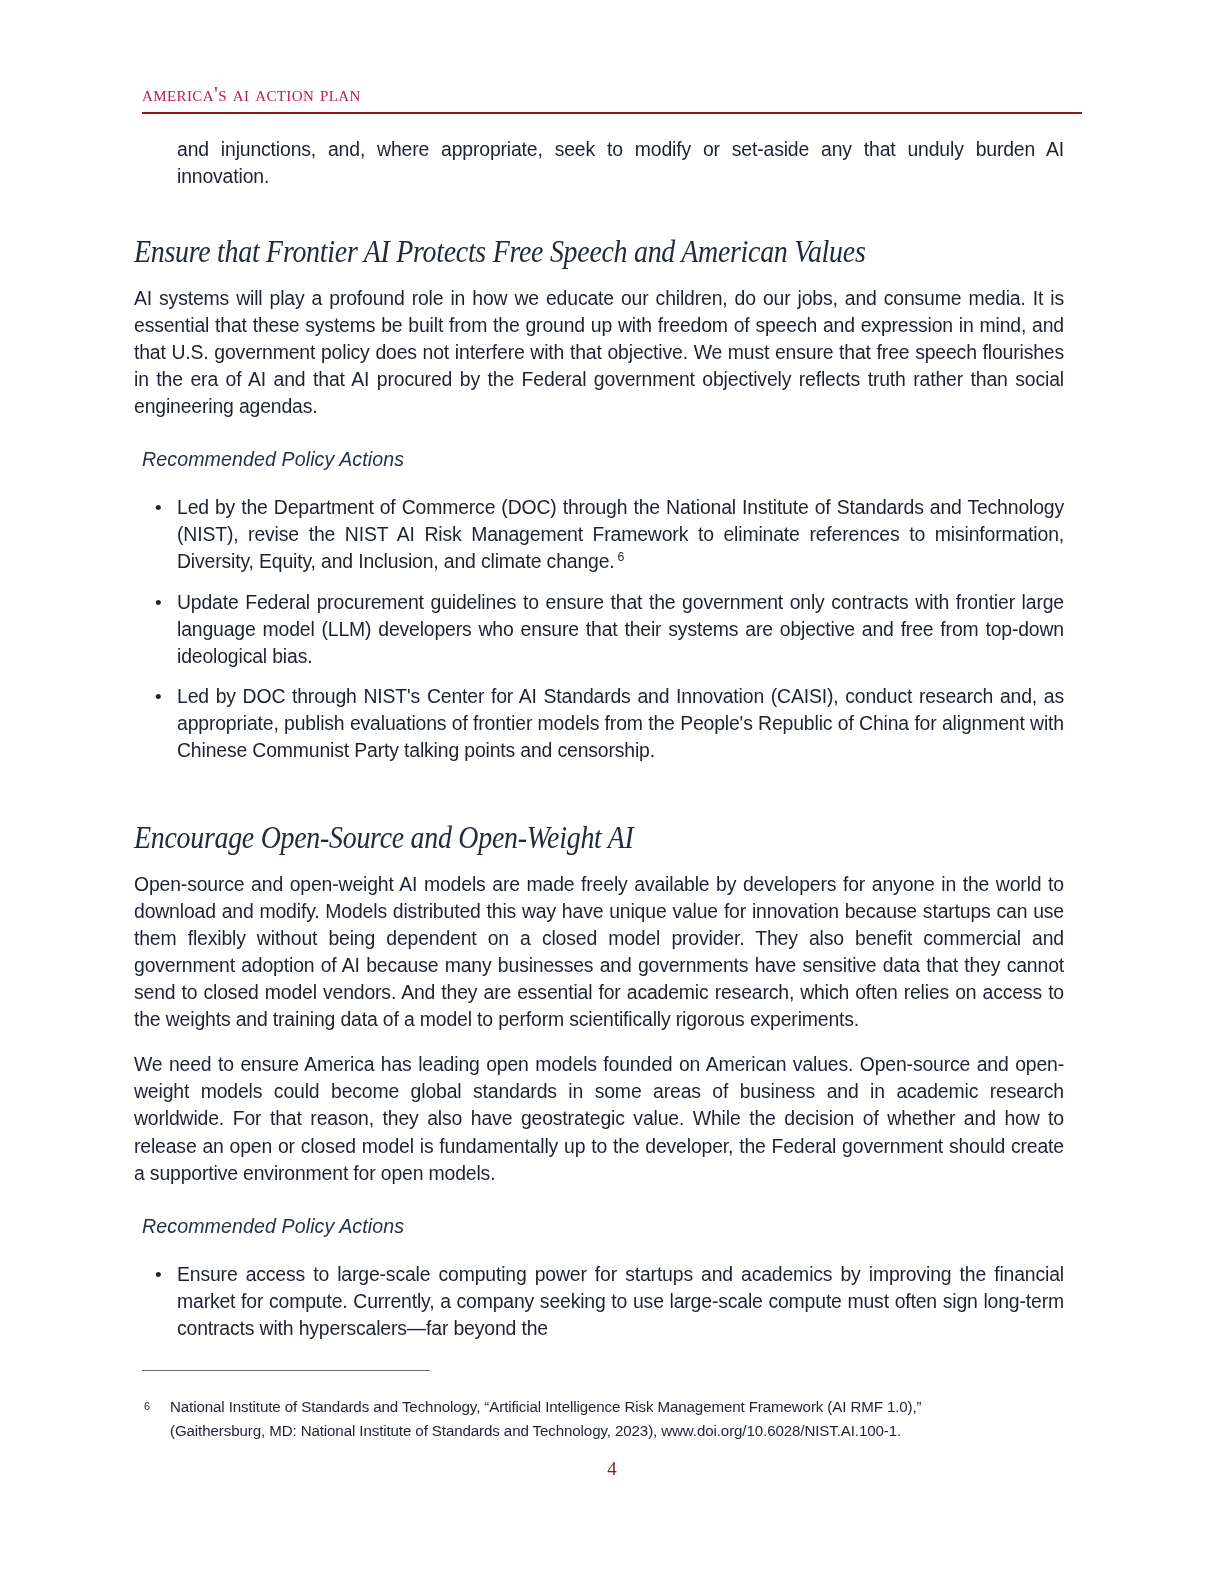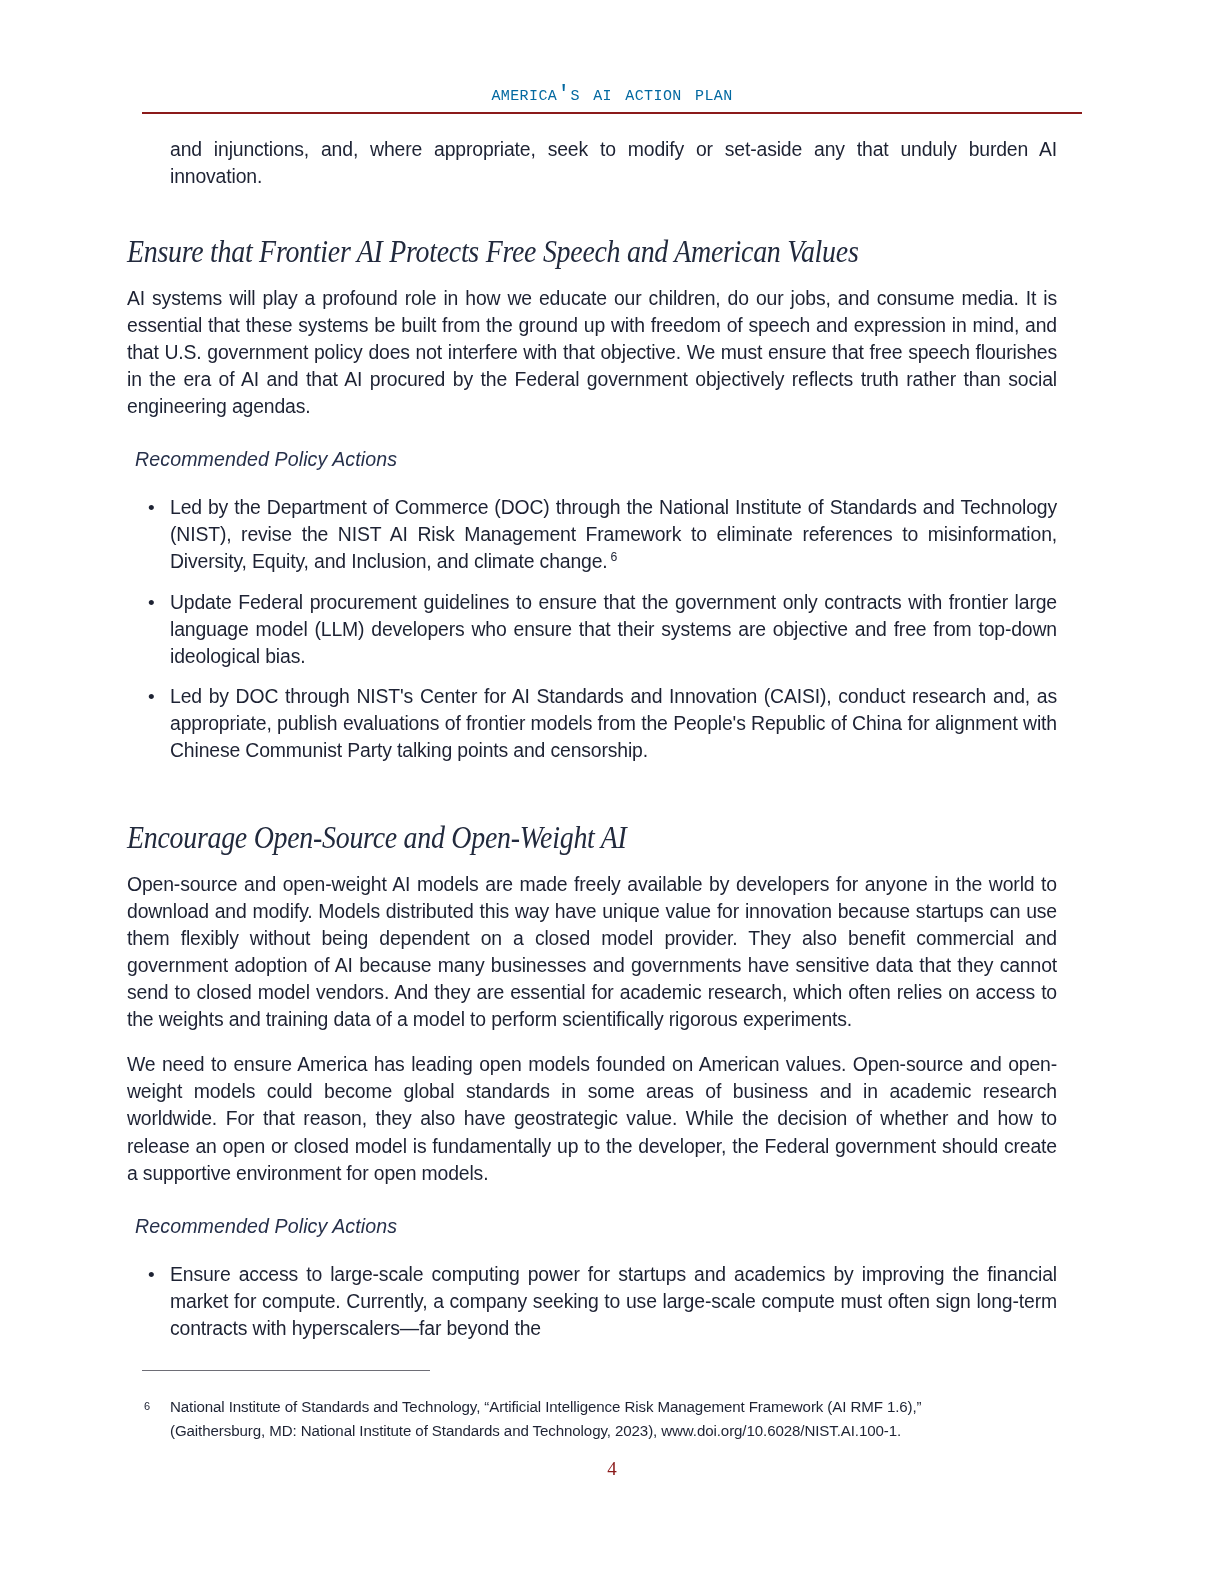--- a/index.html
+++ b/index.html
@@ -20,41 +20,41 @@
   }
 
   
   .header {
     position: absolute;
     left: 142px;
     top: 82px;
     width: 940px;
   }
   .header-title {
-    text-align: center;
-    font-family: Liberation Mono, monospace;
+    text-align: left;
+    font-family: Liberation Serif, serif;
     font-variant: small-caps;
     text-transform: lowercase;
     font-size: 21.5px;
     letter-spacing: 0.4px;
-    color: #0369a1;
+    color: #be185d;
     line-height: 1.15;
     white-space: nowrap;
   }
   .header-rule {
     margin-top: 5px;
     height: 2.5px;
     background: #8b1a1a;
     width: 100%;
   }
 
   
   .content {
     position: absolute;
-    left: 127px;
+    left: 134px;
     top: 136px;
     width: 930px;
   }
 
   p.body {
     margin: 0 0 0 0;
     font-size: 19.4px;
     line-height: 27.1px;
     text-align: justify;
     text-justify: inter-word;
@@ -215,20 +215,20 @@
         <span class="dot">•</span><span>Ensure access to large-scale computing power for startups and academics by improving the financial market for compute. Currently, a company seeking to use large-scale compute must often sign long-term contracts with hyperscalers—far beyond the</span>
       </li>
     </ul>
 
   </div>
 
   <div class="footnote-zone">
     <div class="footnote-rule"></div>
     <div class="footnote">
       <span class="fn-mark">6</span>
-      <span>National Institute of Standards and Technology, “Artificial Intelligence Risk Management Framework (AI RMF 1.6),”</span>
+      <span>National Institute of Standards and Technology, “Artificial Intelligence Risk Management Framework (AI RMF 1.0),”</span>
       <span class="fn-l2">(Gaithersburg, MD: National Institute of Standards and Technology, 2023), www.doi.org/10.6028/NIST.AI.100-1.</span>
     </div>
   </div>
 
   <div class="page-number">4</div>
 
 </div>
 
 </body></html>

